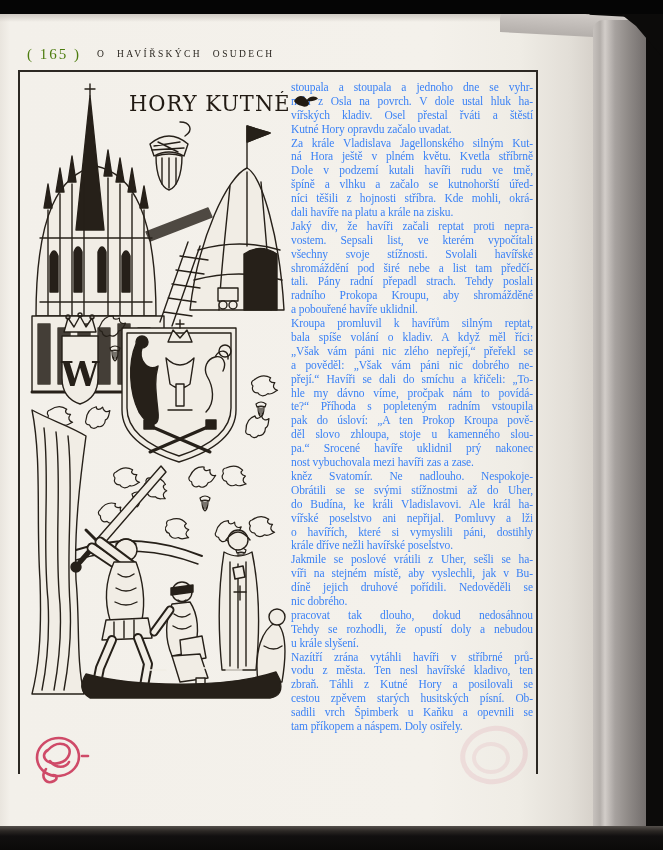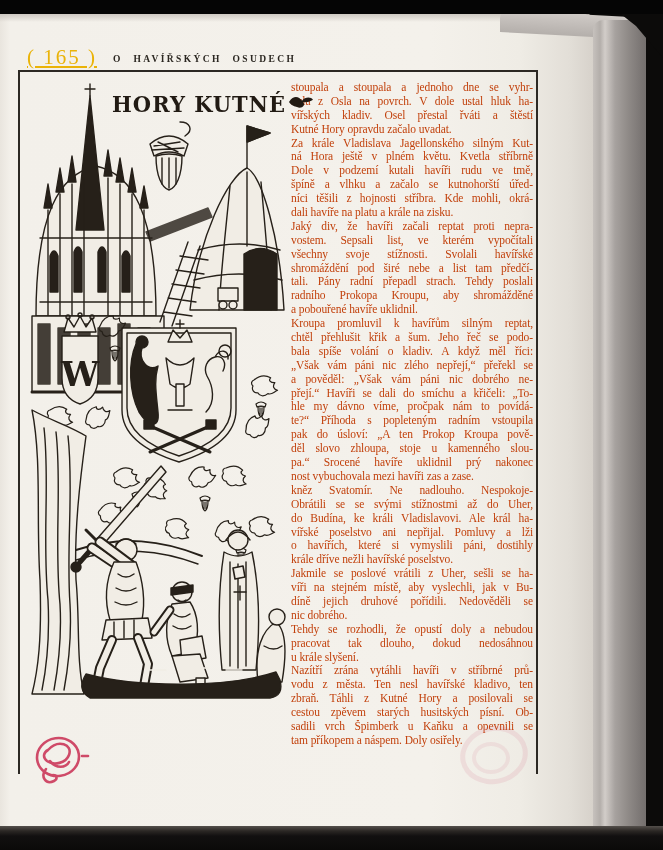--- a/index.html
+++ b/index.html
@@ -23,36 +23,36 @@
   .top-strip{position:absolute;left:0;top:0;width:663px;height:14px;background:#050505;}
   .bottom-band{position:absolute;left:0;top:826px;width:663px;height:24px;
         background:linear-gradient(180deg,#55504c 0,#2b2724 5px,#121010 10px,#0b0a09 24px);}
 
   
   .rule-frame{position:absolute;left:18px;top:70px;width:516px;height:702px;
         border-top:2px solid #2c2823;border-left:2px solid #2c2823;border-right:2px solid #2c2823;}
 
   
   .hdr{position:absolute;left:27px;top:45px;white-space:nowrap;}
-  .pagenum{font-size:21px;letter-spacing:2px;color:#eab308;text-decoration:underline;}
-  .chapter{font-size:9.5px;font-weight:700;letter-spacing:2.4px;word-spacing:6px;
+  .pagenum{font-size:15px;letter-spacing:2px;color:#4d7c0f;}
+  .chapter{font-size:9.5px;font-weight:400;letter-spacing:2.4px;word-spacing:6px;
            margin-left:16px;color:#2b2721;vertical-align:2px;}
 
   
   .illu{position:absolute;left:30px;top:80px;width:258px;height:640px;}
-  .illu-title{position:absolute;left:82px;top:12px;z-index:2;white-space:nowrap;
-        font-family:"DejaVu Serif",serif;font-weight:700;font-size:21px;letter-spacing:1px;
+  .illu-title{position:absolute;left:99px;top:12px;z-index:2;white-space:nowrap;
+        font-family:"DejaVu Serif",serif;font-weight:400;font-size:21px;letter-spacing:1px;
         color:#211a13;transform:scaleY(1.04);}
   .illu-title svg{vertical-align:2px;margin-left:2px;}
   .woodcut{position:absolute;left:0;top:0;}
   .woodcut path,.woodcut line,.woodcut circle,.woodcut rect,.woodcut polygon
         {vector-effect:non-scaling-stroke;}
 
   
-  .textcol{position:absolute;left:291px;top:81px;width:242px;color:#c2410c;}
+  .textcol{position:absolute;left:291px;top:81px;width:242px;color:#3b82f6;}
   .para{margin:0;}
   .line{height:13.9px;overflow:hidden;font-size:11.5px;letter-spacing:-0.1px;
         text-align:justify;text-align-last:justify;text-justify:inter-word;line-height:13.9px;}
   .line.last{text-align-last:left;}
 
   
   .stamp{position:absolute;left:28px;top:735px;}
   .ghost-stamp{position:absolute;left:460px;top:726px;width:58px;height:48px;
         border:5px solid rgba(209,92,120,0.13);border-radius:50%;transform:rotate(-12deg);}
   .ghost-stamp2{position:absolute;left:472px;top:742px;width:30px;height:24px;
@@ -255,21 +255,20 @@
         <div class="line">Jaký div, že havíři začali reptat proti nepra-</div>
         <div class="line">vostem. Sepsali list, ve kterém vypočítali</div>
         <div class="line">všechny svoje stížnosti. Svolali havířské</div>
         <div class="line">shromáždění pod širé nebe a list tam předčí-</div>
         <div class="line">tali. Pány radní přepadl strach. Tehdy poslali</div>
         <div class="line">radního Prokopa Kroupu, aby shromážděné</div>
         <div class="line last">a pobouřené havíře uklidnil.</div>
       </div>
       <div class="para">
         <div class="line">Kroupa promluvil k havířům silným reptat,</div>
-        <div class="line">chtěl přehlušit křik a šum. Jeho řeč se podo-</div>
         <div class="line">bala spíše volání o kladiv. A když měl říci:</div>
         <div class="line">„Však vám páni nic zlého nepřejí,“ přeřekl se</div>
         <div class="line">a pověděl: „Však vám páni nic dobrého ne-</div>
         <div class="line">přejí.“ Havíři se dali do smíchu a křičeli: „To-</div>
         <div class="line">hle my dávno víme, pročpak nám to povídá-</div>
         <div class="line">te?“ Příhoda s popleteným radním vstoupila</div>
         <div class="line">pak do úsloví: „A ten Prokop Kroupa pově-</div>
         <div class="line">děl slovo zhloupa, stoje u kamenného slou-</div>
         <div class="line">pa.“ Srocené havíře uklidnil prý nakonec</div>
         <div class="line last">nost vybuchovala mezi havíři zas a zase.</div>
@@ -282,22 +281,22 @@
         <div class="line">o havířích, které si vymyslili páni, dostihly</div>
         <div class="line last">krále dříve nežli havířské poselstvo.</div>
       </div>
       <div class="para">
         <div class="line">Jakmile se poslové vrátili z Uher, sešli se ha-</div>
         <div class="line">víři na stejném místě, aby vyslechli, jak v Bu-</div>
         <div class="line">díně jejich druhové pořídili. Nedověděli se</div>
         <div class="line last">nic dobrého.</div>
       </div>
       <div class="para">
+        <div class="line">pracovat tak dlouho, dokud nedosáhnou</div>
         <div class="line">Tehdy se rozhodli, že opustí doly a nebudou</div>
-        <div class="line">pracovat tak dlouho, dokud nedosáhnou</div>
         <div class="line last">u krále slyšení.</div>
       </div>
       <div class="para">
         <div class="line">Nazítří zrána vytáhli havíři v stříbrné prů-</div>
         <div class="line">vodu z města. Ten nesl havířské kladivo, ten</div>
         <div class="line">zbraň. Táhli z Kutné Hory a posilovali se</div>
         <div class="line">cestou zpěvem starých husitských písní. Ob-</div>
         <div class="line">sadili vrch Špimberk u Kaňku a opevnili se</div>
         <div class="line last">tam příkopem a náspem. Doly osiřely.</div>
       </div>

